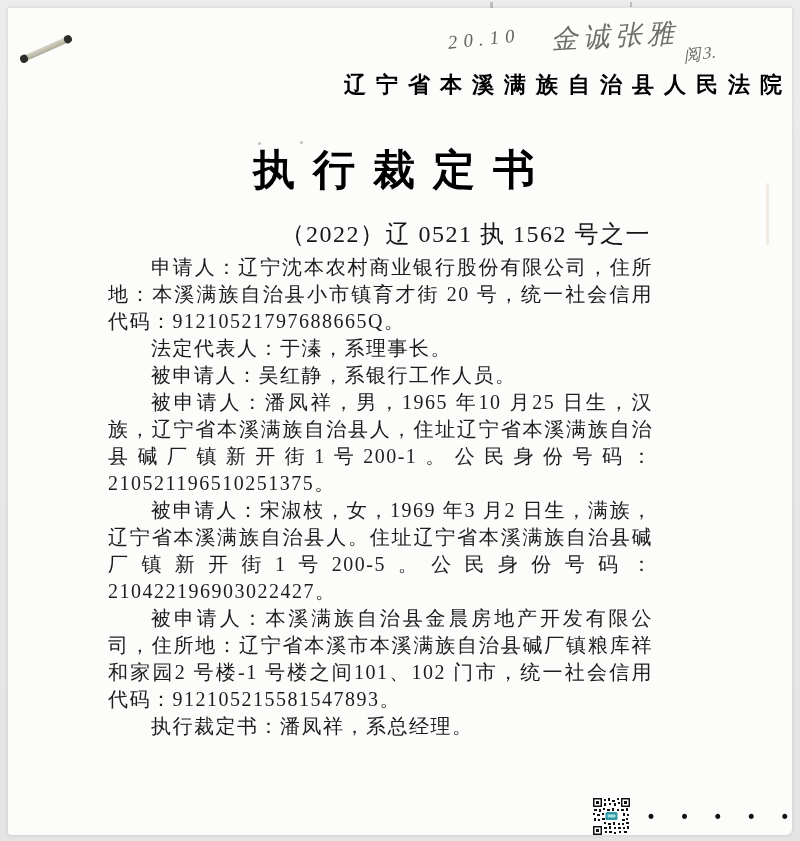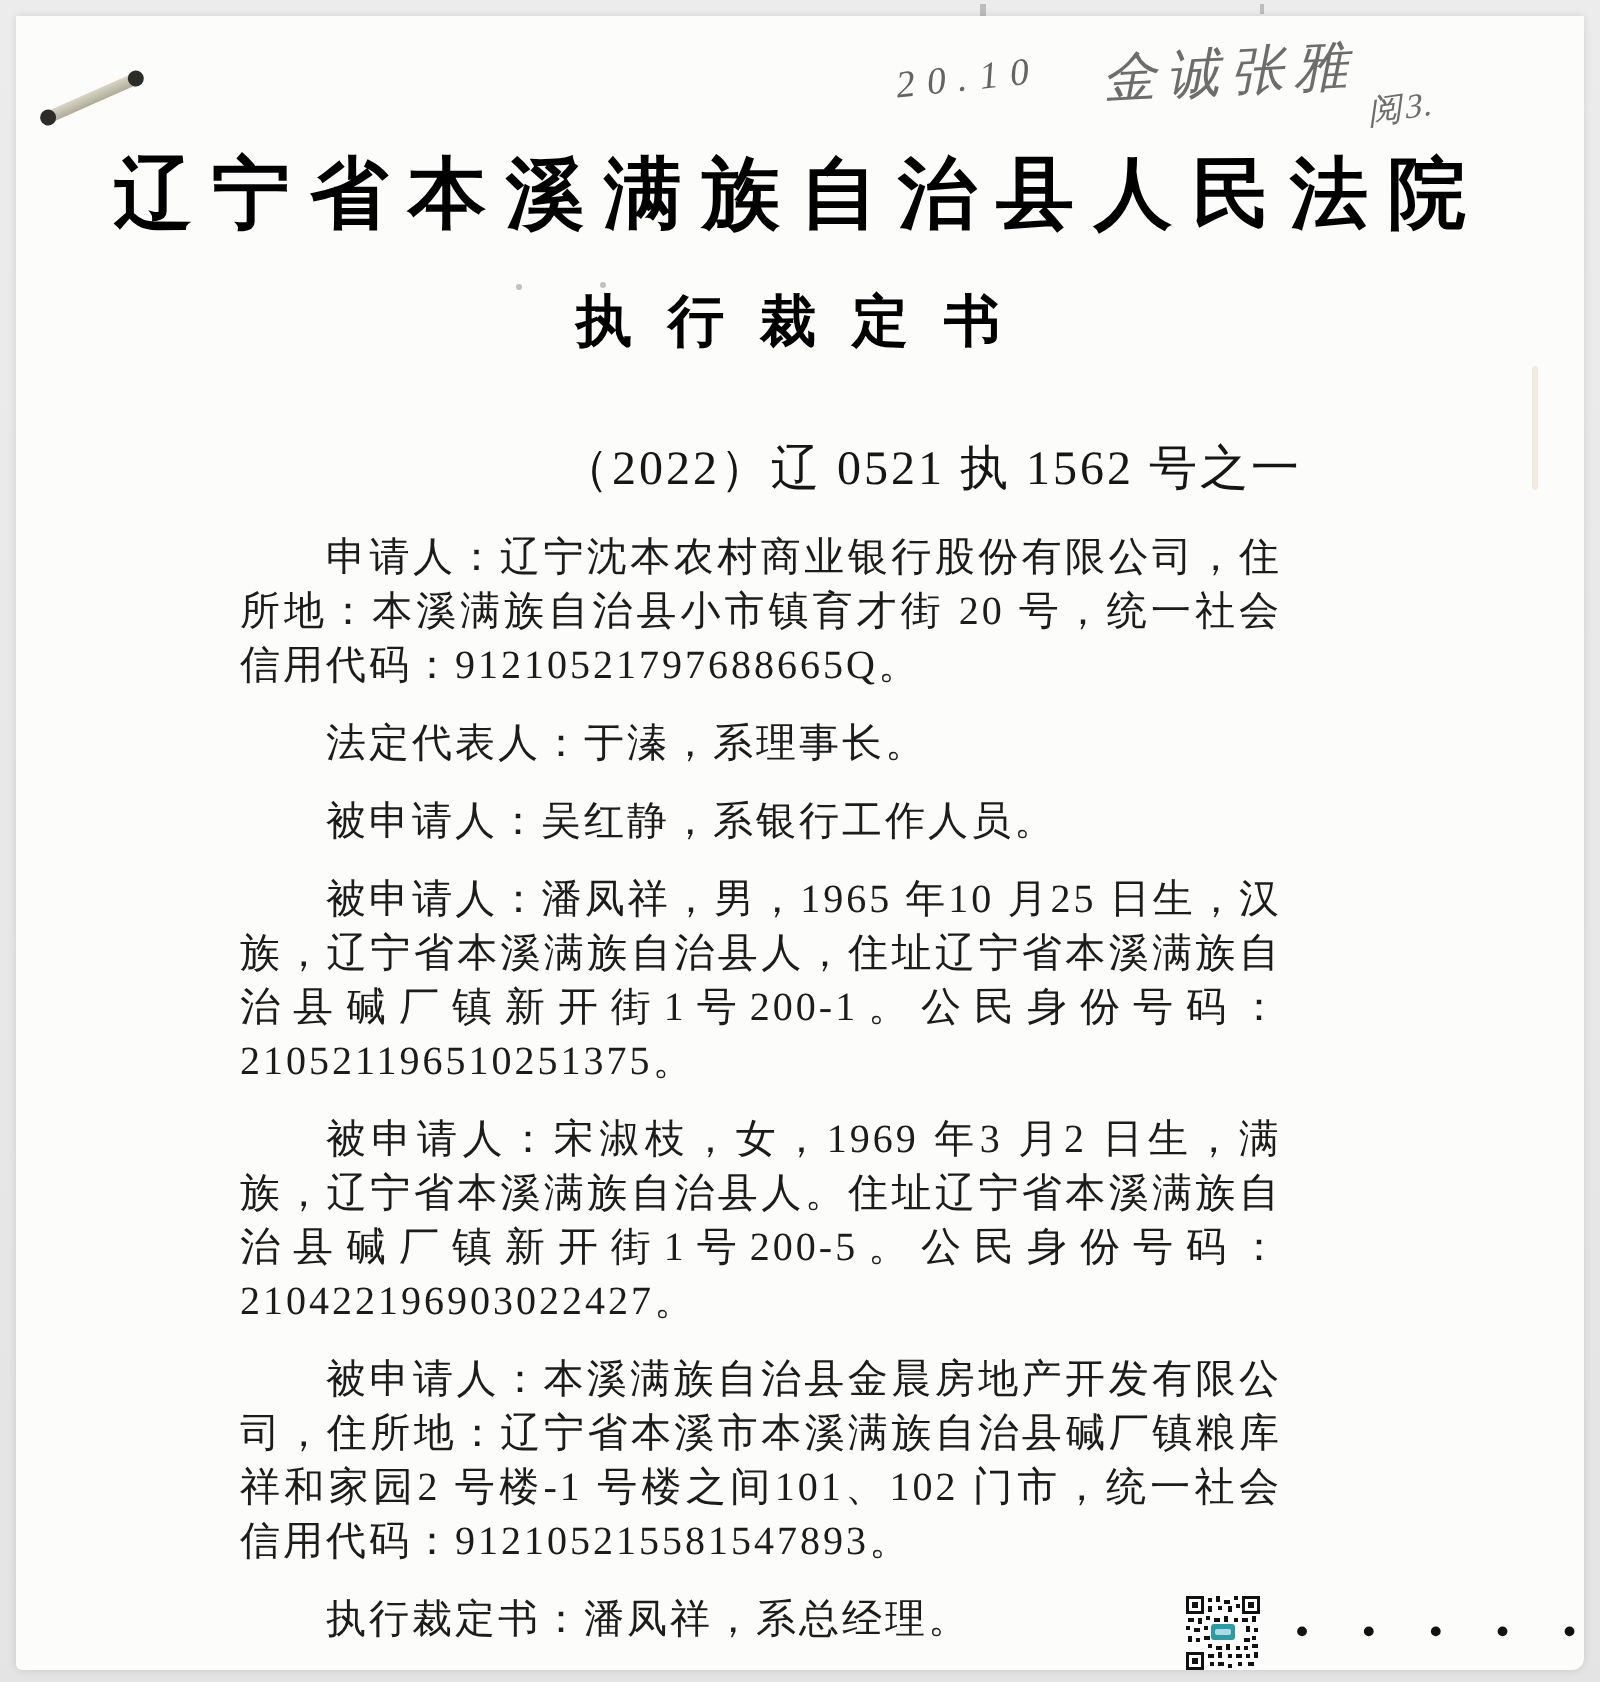--- a/index.html
+++ b/index.html
@@ -55,50 +55,50 @@
     opacity: 0.8;
   }
   .hw-tail {
     display: inline-block; margin-left: 2px;
     font-size: 17px; letter-spacing: 1px;
     transform: rotate(-8deg) skewX(-16deg) translateY(14px);
     opacity: 0.8;
   }
   .court-name {
     position: absolute; top: 62px; left: 0; width: 100%;
-    text-align: center;
-    font-size: 39px; font-weight: 700; color: #000;
+    text-align: right;
+    font-size: 22px; font-weight: 700; color: #000;
     letter-spacing: 10px; 
     white-space: nowrap;
   }
   .speck { position: absolute; background: #8f8f8d; border-radius: 50%; opacity: .55; }
   .speck-1 { left: 250px; top: 134px; width: 3px; height: 3px; }
   .speck-2 { left: 292px; top: 133px; width: 3px; height: 3px; }
   .doc-title {
     position: absolute; top: 134px; left: 0; width: 100%;
     text-align: center;
-    font-size: 28px; font-weight: 700; color: #000;
+    font-size: 42px; font-weight: 700; color: #000;
     letter-spacing: 18px; padding-left: 6px;
     white-space: nowrap;
   }
   .case-number {
     position: absolute; top: 210px; left: 100px; width: 543px;
     text-align: right;
     font-size: 24px; color: #161616;
     letter-spacing: 1.5px;
     white-space: nowrap;
   }
   .doc-body {
     position: absolute; top: 246px; left: 100px; width: 545px;
     font-size: 20px; line-height: 27px;
     color: #1c1c1c;
     letter-spacing: 1.5px;
     text-align: justify;
   }
-  .doc-body p { text-indent: 43px; margin: 12px; }
+  .doc-body p { text-indent: 43px; margin: 0; }
   
   .streak {
     position: absolute; left: 758px; top: 175px;
     width: 3px; height: 62px;
     background: #ece3d4; opacity: .7; border-radius: 2px;
   }
   
   .qr {
     position: absolute; left: 585px; top: 790px;
     width: 37px; height: 37px;

